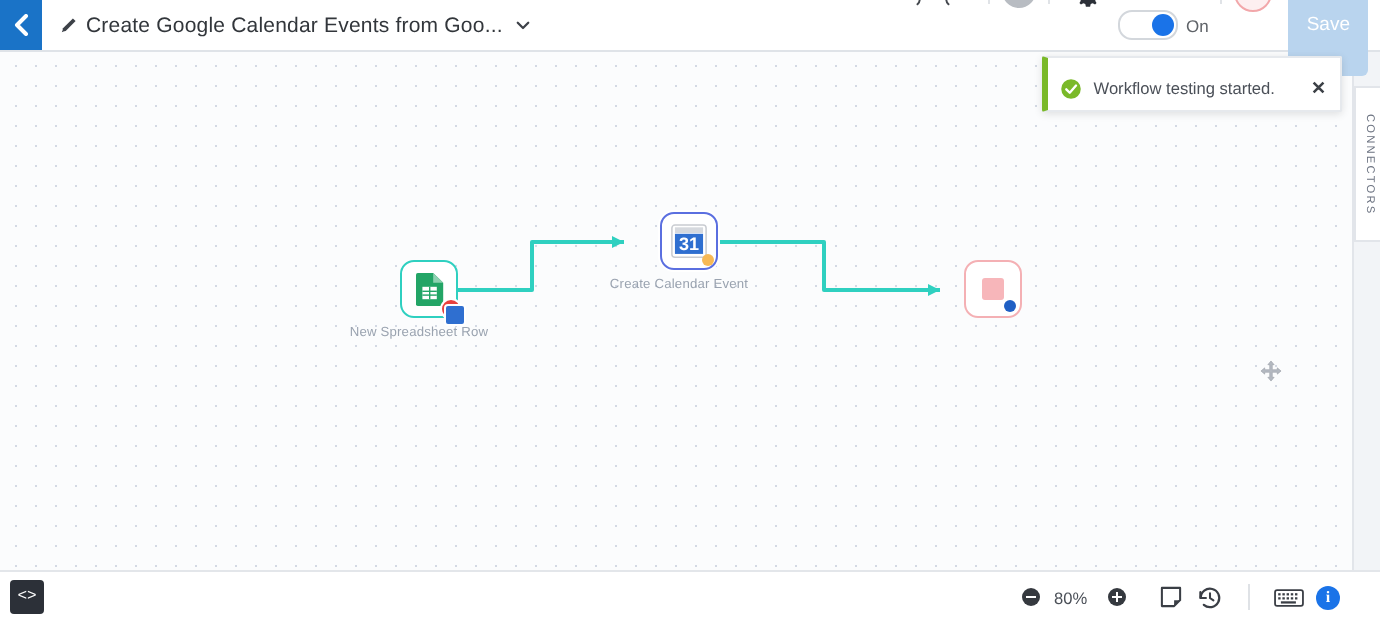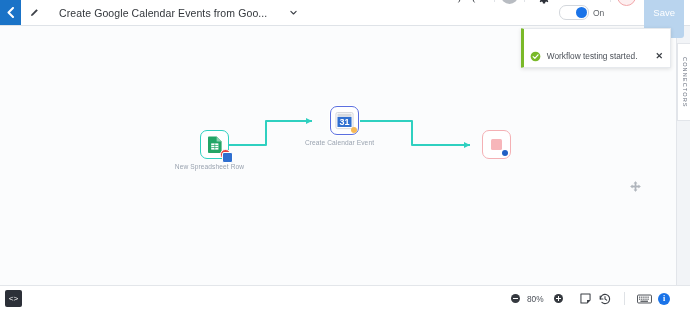--- a/index.html
+++ b/index.html
@@ -41,21 +41,21 @@
     align-items: center;
     justify-content: center;
     flex: 0 0 auto;
     cursor: pointer;
   }
   .back-btn svg { display: block; }
 
   .title-wrap {
     display: flex;
     align-items: center;
-    gap: 20px;
+    gap: 4px;
     margin-left: 9px;
     flex: 0 0 auto;
     justify-content: space-between;
   }
   .pencil-icon { display: block; }
   .wf-title {
     font-size: 10.5px;
     color: #32363b;
     letter-spacing: 0.1px;
     white-space: nowrap;
@@ -230,21 +230,21 @@
   .toast {
     position: absolute;
     right: 19px; top: 28px;
     background: #ffffff;
     border: 1px solid #e6e9ed;
     border-left: 3px solid #7ab929;
     box-shadow: 0 1px 4px rgba(0,0,0,0.12);
     height: 22px;
     display: flex;
     align-items: center;
-    padding: 16px 7px 0 6px;
+    padding: 4px 7px 0 6px;
     gap: 6px;
     z-index: 40;
     border-radius: 1px;
   }
   .toast-text {
     font-size: 8.3px;
     color: #4b5058;
     white-space: nowrap;
   }
   .toast-close {

